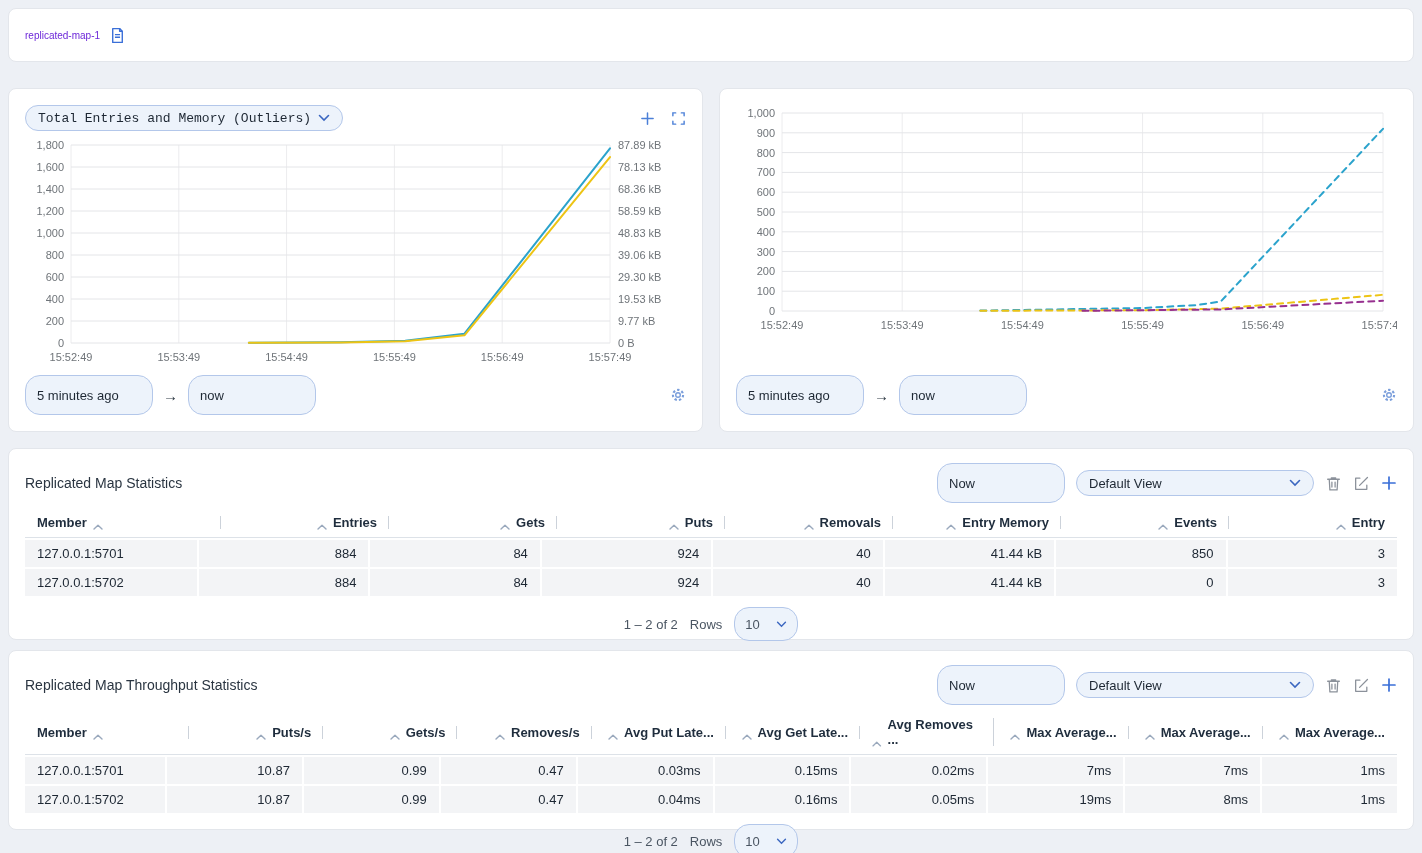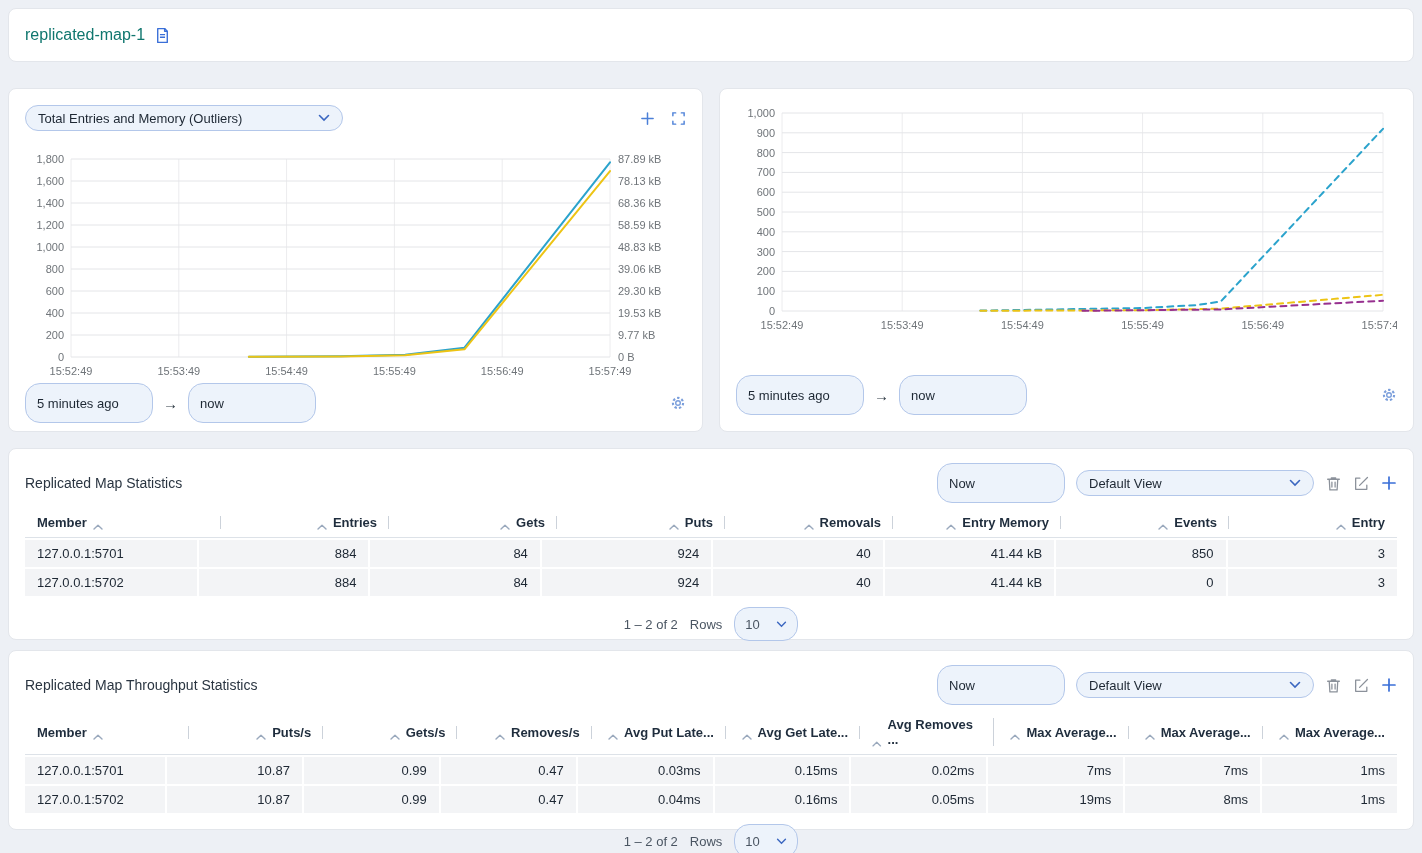--- a/index.html
+++ b/index.html
@@ -2,27 +2,27 @@
 <html><head>
 <meta charset="utf-8">
 <style>
   html,body{margin:0;padding:0;}
   .page{width:1422px;height:853px;background:#edf0f5;box-sizing:border-box;padding:8px;
         font-family:"Liberation Sans",sans-serif;color:#1d2733;}
   .card{background:#fff;border:1px solid #e3e6eb;border-radius:8px;box-sizing:border-box;}
 
   
   .name-card{height:54px;display:flex;align-items:center;padding:0 16px;margin-bottom:26px;}
-  .map-name{font-size:16px;color:#0f766e;}
+  .map-name{font-size:10px;color:#6d28d9;}
   .doc-icon{margin-left:9px;display:inline-flex;}
 
   
   .charts-row{display:flex;gap:16px;margin-bottom:16px;}
   .chart-card{flex:1;height:344px;padding:16px;display:flex;flex-direction:column;}
-  .chart-head{display:flex;justify-content:space-between;align-items:center;height:26px;margin-bottom:20px;}
+  .chart-head{display:flex;justify-content:space-between;align-items:center;height:26px;margin-bottom:6px;font-family:Liberation Mono, monospace;}
   .pill{background:#edf3fb;border:1px solid #b3c7ea;border-radius:15px;box-sizing:border-box;}
   .select{width:318px;height:26px;display:flex;align-items:center;justify-content:space-between;
           padding:0 12px;font-size:13px;color:#1d2733;cursor:pointer;}
   .chart-actions{display:flex;align-items:center;gap:16px;}
   .chart-body{height:232px;}
   .chart-body svg{font-family:"Liberation Sans",sans-serif;}
   .chart-foot{margin-top:auto;display:flex;align-items:center;gap:8px;}
   .input{height:40px;display:inline-flex;align-items:center;padding:0 11px;font-size:13px;color:#1d2733;}
   .time-input{width:128px;}
   .arrow-glyph{font-size:15px;color:#2b3640;margin:0 2px;}

